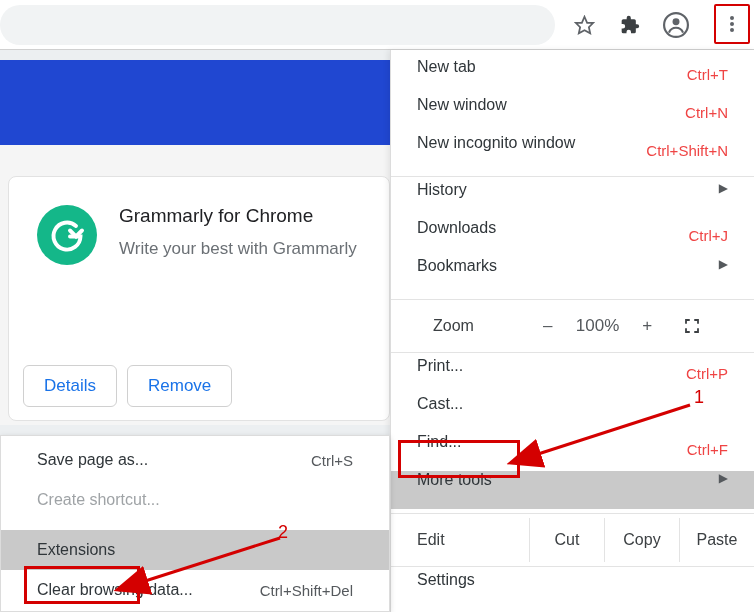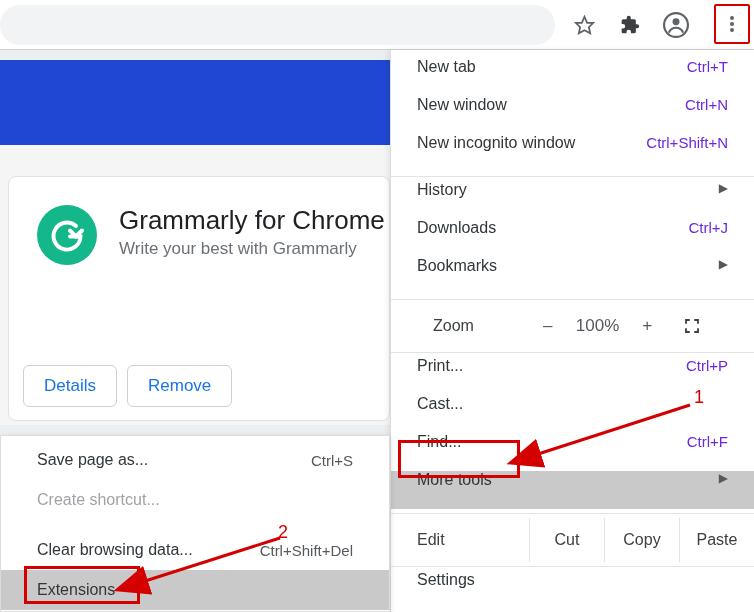--- a/index.html
+++ b/index.html
@@ -8,27 +8,27 @@
   .toolbar { position: absolute; left: 0; top: 0; width: 754px; height: 50px; background: #fff; border-bottom: 1px solid #d0d0d0; }
   .omnibox { position: absolute; left: 0; top: 5px; width: 555px; height: 40px; background: #f1f3f4; border-radius: 20px; }
   .tb-icon { position: absolute; top: 9px; width: 32px; height: 32px; display: flex; align-items: center; justify-content: center; border-radius: 50%; color: #5f6368; }
   .three-dots-frame { position: absolute; top: 4px; left: 714px; width: 36px; height: 40px; border: 2px solid #d40000; display:flex; align-items:center; justify-content:center; border-radius:2px;}
   .dot { width:4px; height:4px; background:#5f6368; border-radius:50%; margin:1px 0;}
   
   .blue-band { position:absolute; left:0; top:60px; width:390px; height:85px; background:#2047d1; }
   .page-bg  { position:absolute; left:0; top:145px; width:390px; height:280px; background:#f5f5f5; }
   .card { position:absolute; left:8px; top:176px; width:382px; height:245px; background:#fff; border:1px solid #e2e2e2; border-radius:8px; }
   .g-logo { position:absolute; left:28px; top:28px; width:60px; height:60px; background:#14b789; border-radius:50%; display:flex; align-items:center; justify-content:center; }
-  .card-title { position:absolute; left:110px; top:28px; font-size:26px; color:#202124; font-weight:500;}
+  .card-title { position:absolute; left:110px; top:28px; font-size:19px; color:#202124; font-weight:500;}
   .card-sub   { position:absolute; left:110px; top:62px; font-size:17px; color:#6b7075;}
   .card-btn { position:absolute; top:188px; height:42px; padding:0 20px; border:1px solid #d0d0d0; border-radius:6px; background:#fff; color:#1a73e8; font-size:17px; font-weight:500; display:flex; align-items:center; cursor:pointer;}
   
   .menu { position:absolute; left:390px; top:50px; width:364px; height:562px; background:#fff; border-left:1px solid #dcdcdc; box-shadow:-2px 0 6px rgba(0,0,0,.08); }
   .row { height:38px; display:flex; align-items:flex-start; padding:0 26px; position:relative; font-size:16px; color:#30363a; cursor:pointer;}
-  .row .sc { margin-left:auto; color:#6d28d9; font-size:15px; }
+  .row .sc { margin-left:auto; color:#ef4444; font-size:15px;margin-top:8px; }
   .row .tri { margin-left:auto; color:#55595d; font-size:12px;}
   .sep { height:1px; background:#e3e3e3; margin:4px 0;}
   .row.hl { background:#c9c9c9;}
   .zoom-row { height:44px; display:flex; align-items:center; padding:0 42px; font-size:16px;}
   .zoom-row .lbl{ flex:0 0 90px;}
   .zoom-row .z  { flex:1; text-align:center; color:#55595d; font-size:17px;}
   .zoom-row .fs { width:40px; display:flex; justify-content:center;}
   .edit-row { height:44px; display:flex; align-items:center; font-size:16px;}
   .edit-row .ed-lbl{ padding:0 26px; flex:1;}
   .edit-row .ed-btn{ width:75px; height:100%; border-left:1px solid #e3e3e3; display:flex; align-items:center; justify-content:center; cursor:pointer;}
@@ -167,26 +167,26 @@
 <div class="submenu">
   <div style="height:4px"></div>
   <div class="srow">
     <span>Save page as...</span>
     <span class="sc">Ctrl+S</span>
   </div>
   <div class="srow disabled">
     <span>Create shortcut...</span>
   </div>
   <div style="height:10px"></div>
+  <div class="srow hl">
+    <span>Extensions</span>
+  </div>
   <div class="srow">
     <span>Clear browsing data...</span>
     <span class="sc">Ctrl+Shift+Del</span>
-  </div>
-  <div class="srow hl">
-    <span>Extensions</span>
   </div>
 </div>
 
 <div class="box-red" style="left:24px; top:566px; width:116px; height:38px;"></div>
 
 <span class="anno-num" style="left:694px; top:387px;">1</span>
 <svg class="anno" style="left:520px; top:395px;" width="180" height="70">
   <defs>
       <marker id="ah1" markerWidth="12" markerHeight="10" refX="2" refY="5" orient="auto">
         <polygon points="0 0, 12 5, 0 10" fill="#d40000"></polygon>

